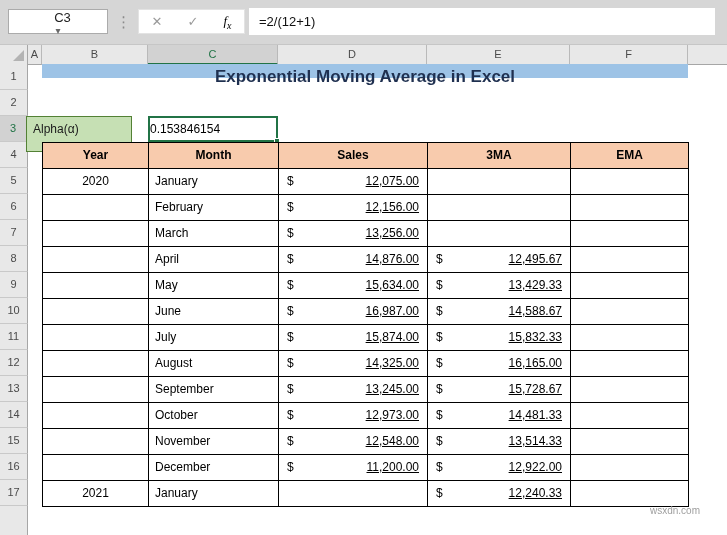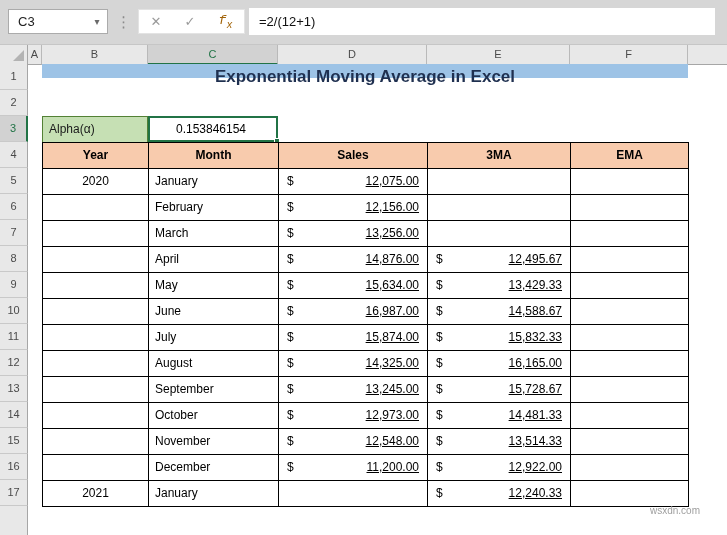--- a/index.html
+++ b/index.html
@@ -10,35 +10,35 @@
   }
 
   
   .fbar {
     position:absolute; left:0; top:0; width:727px; height:44px;
     background:var(--chrome-gray,#D6D6D6);
   }
   .name-box {
     position:absolute; left:8px; top:9px; width:100px; height:25px;
     background:#fff; border:1px solid #ABABAB;
-    display:flex; align-items:center;
+    display:flex; align-items:center;flex-direction:column;
   }
   .name-box .nb-text { padding-left:9px; font-size:13px; color:#222; flex:1; }
   .name-box .nb-caret { width:20px; text-align:center; color:#6a6a6a; font-size:10px; }
   .sep-dots {
     position:absolute; left:116px; top:11px; width:12px; height:22px;
     color:#8a8a8a; font-size:15px; text-align:center; line-height:22px;
   }
   .fx-box {
     position:absolute; left:138px; top:9px; width:107px; height:25px;
     background:#fff; border:1px solid #E3E3E3;
     display:flex; align-items:center; justify-content:space-around;
   }
   .fx-box .ic { font-size:13px; color:#9a9a9a; }
-  .fx-box .fx { color:#a16207; font-family:Liberation Mono, monospace; font-size:13px; }
+  .fx-box .fx { color:#000000; font-family:Liberation Serif, serif; font-size:13px; }
   .fx-box .fx i { font-style:italic; }
   .fx-box .fx .fx-x { font-size:10px; vertical-align:sub; font-style:italic; }
   .formula-field {
     position:absolute; left:249px; top:8px; width:466px; height:27px;
     background:#fff; display:flex; align-items:center;
     font-size:13px; color:#111; padding-left:10px;
   }
 
   
   .col-strip {
@@ -79,28 +79,28 @@
   }
   .row-h.filler { height:29px; border-bottom:none; }
 
   
   .title-cell {
     position:absolute; left:42px; top:64px; width:646px; height:14px;
     background:var(--title-fill,#9DC3E6); color:var(--title-text,#1F3050);
     font-weight:bold; font-size:17px; text-align:center; line-height:26px;
   }
   .alpha-label {
-    position:absolute; left:42px; top:116px; width:106px; height:36px;
+    position:absolute; left:26px; top:116px; width:106px; height:36px;
     background:var(--alpha-fill,#C6E0B4); border:1px solid var(--alpha-border,#538135);
     font-size:12px; line-height:24px; padding-left:6px; color:#1a1a1a;
   }
   .active-cell {
     position:absolute; left:148px; top:116px; width:130px; height:26px;
     background:#fff; border:2px solid var(--selection-green,#217346);
-    font-size:12px; line-height:22px; text-align:center; padding-right:4px;
+    font-size:12px; line-height:22px; text-align:left; padding-right:4px;
   }
   .fill-handle {
     position:absolute; right:-4px; bottom:-4px; width:6px; height:6px;
     background:var(--selection-green,#217346); border:1px solid #fff;
   }
 
   
   .sheet-table {
     position:absolute; left:42px; top:142px; width:647px;
     border-left:1px solid #000; border-top:1px solid #000;

